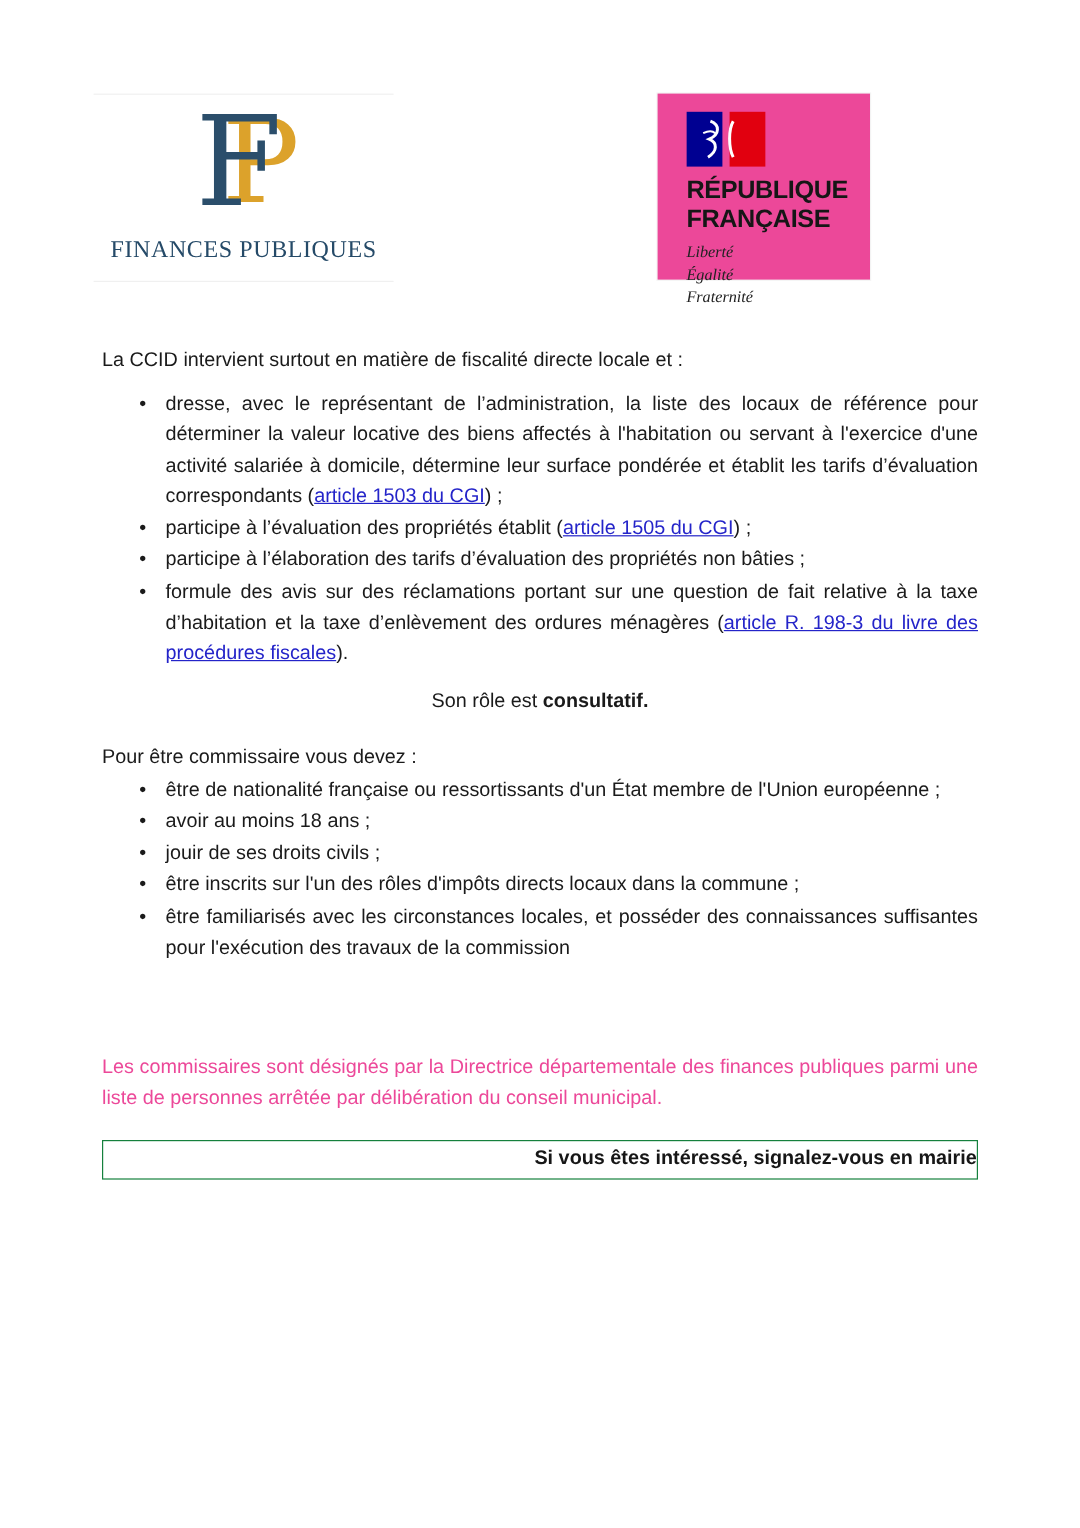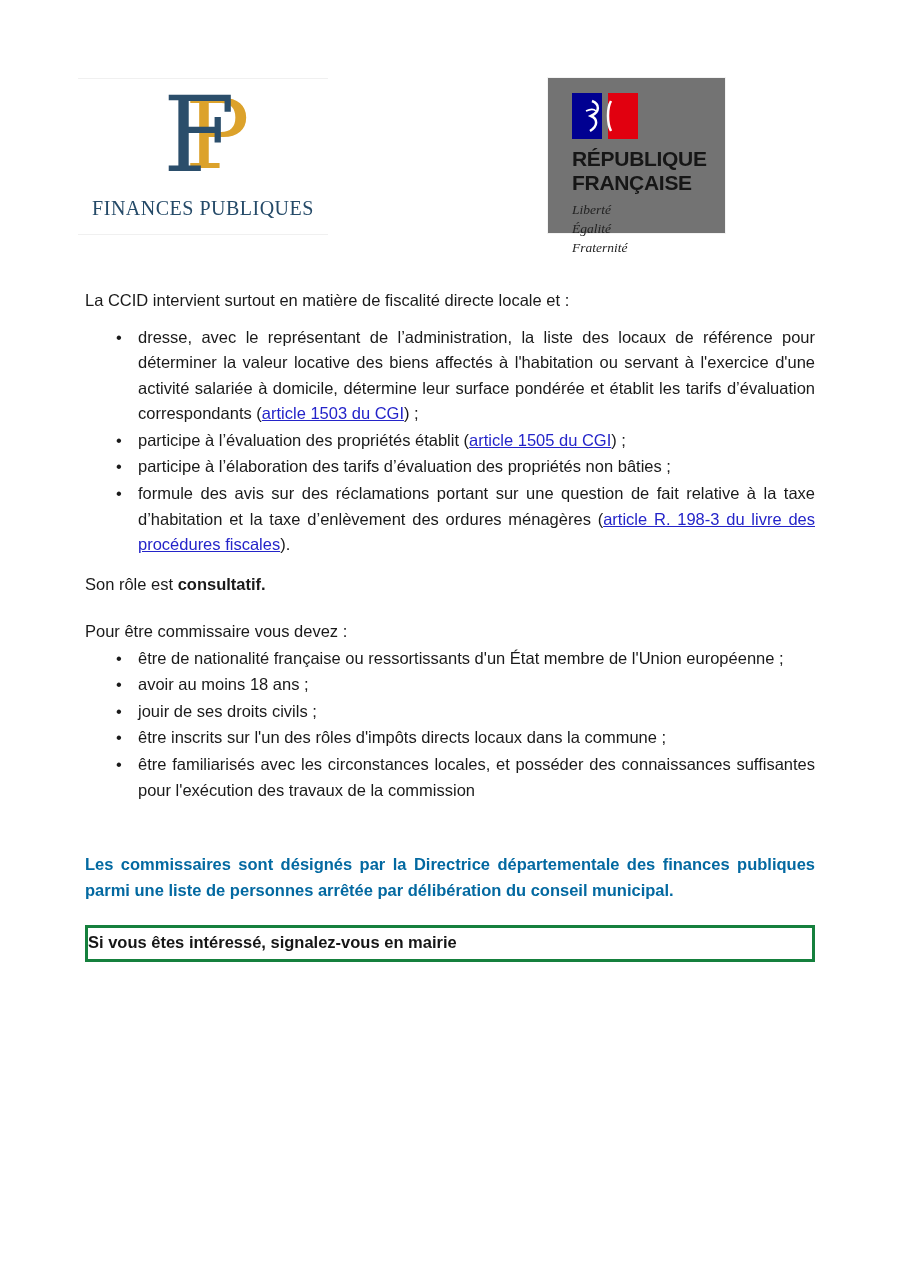--- a/index.html
+++ b/index.html
@@ -27,21 +27,21 @@
     font-weight:400;line-height:1;
   }
   .fp-monogram .letter-p{left:42px;top:4px;font-size:96px;color:#dca22b;}
   .fp-monogram .letter-f{left:20px;top:0;font-size:104px;color:#2b4e6b;}
   .fp-label{
     font-family:"Liberation Serif","DejaVu Serif",serif;
     color:#254a68;font-size:20px;letter-spacing:0.5px;margin-top:2px;
     white-space:nowrap;
   }
   .rf-logo{
-    width:177px;background:#737373;box-shadow:0 0 0 1px #f3f3f3;
+    width:177px;background:#ec4899;box-shadow:0 0 0 1px #f3f3f3;
     padding:15px 0 14px 24px;box-sizing:border-box;height:155px;
   }
   .rf-flag{display:block;margin-bottom:8px;}
   .rf-name{
     font-weight:700;color:#161616;font-size:21px;line-height:1.12;
     letter-spacing:-0.3px;
   }
   .rf-motto{
     font-family:"Liberation Serif","DejaVu Serif",serif;font-style:italic;
     font-size:13.5px;line-height:1.4;color:#222;margin-top:7px;
@@ -60,29 +60,29 @@
   
   p{margin:0;}
   .intro{margin-top:50px;}
   ul{list-style:none;margin:11px 0 0 0;padding:0 0 0 31px;}
   li{
     position:relative;padding-left:22px;text-align:justify;
     margin-bottom:1px;
   }
   li::before{content:"\2022";position:absolute;left:0;top:0;}
   a.doc-link{color:#2424c9;text-decoration:underline;cursor:pointer;}
-  .role{margin-top:14px;}
+  .role{margin-top:14px;text-align:center;}
   .role b{font-weight:700;}
   .commissaire-intro{margin-top:22px;}
   ul.commissaire{margin-top:1px;}
   .designation{
-    margin-top:49px;font-weight:700;text-align:justify;color:#0369a1;
+    margin-top:74px;font-weight:400;text-align:justify;color:#ec4899;
   }
   .cta-box{
-    margin-top:22px;border:3px solid #15803d;text-align:left;
+    margin-top:22px;border:1px solid #15803d;text-align:right;
     font-weight:700;padding:2px 0 3px 0;color:#161616;
   }
 </style>
 </head>
 <body>
 
 <div class="header">
 
   <div class="fp-logo">
     <div class="fp-monogram">

